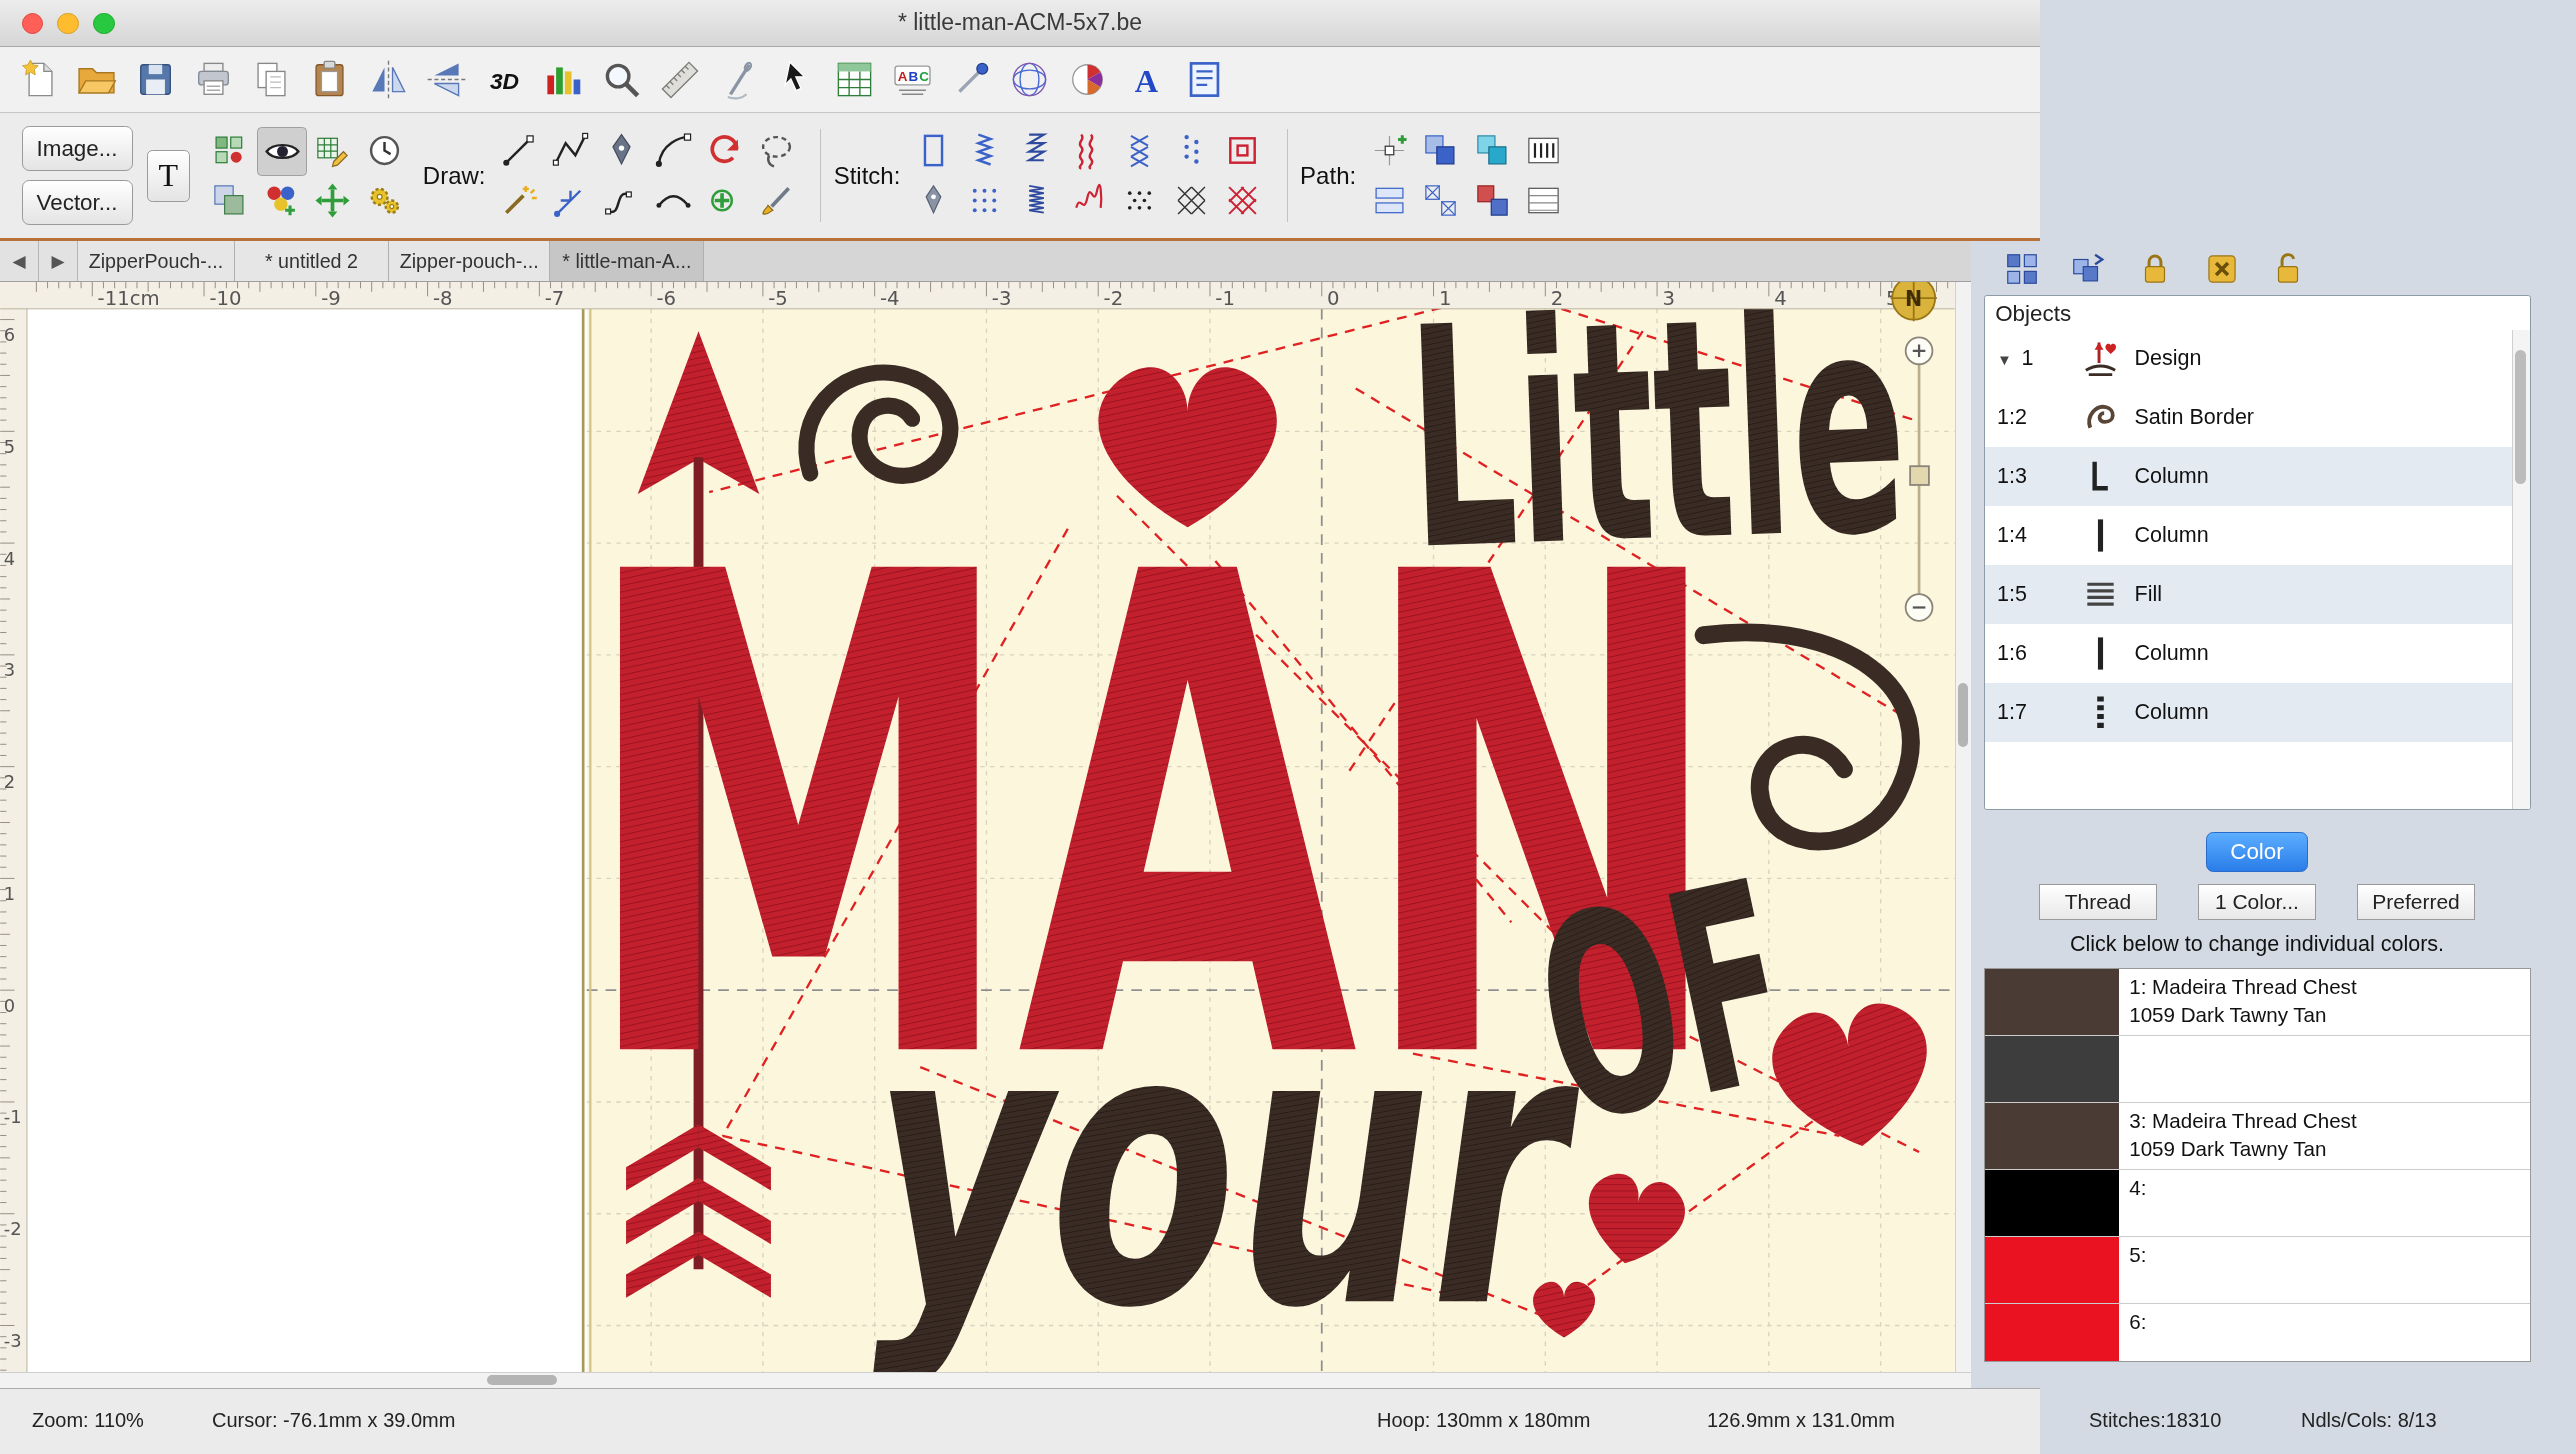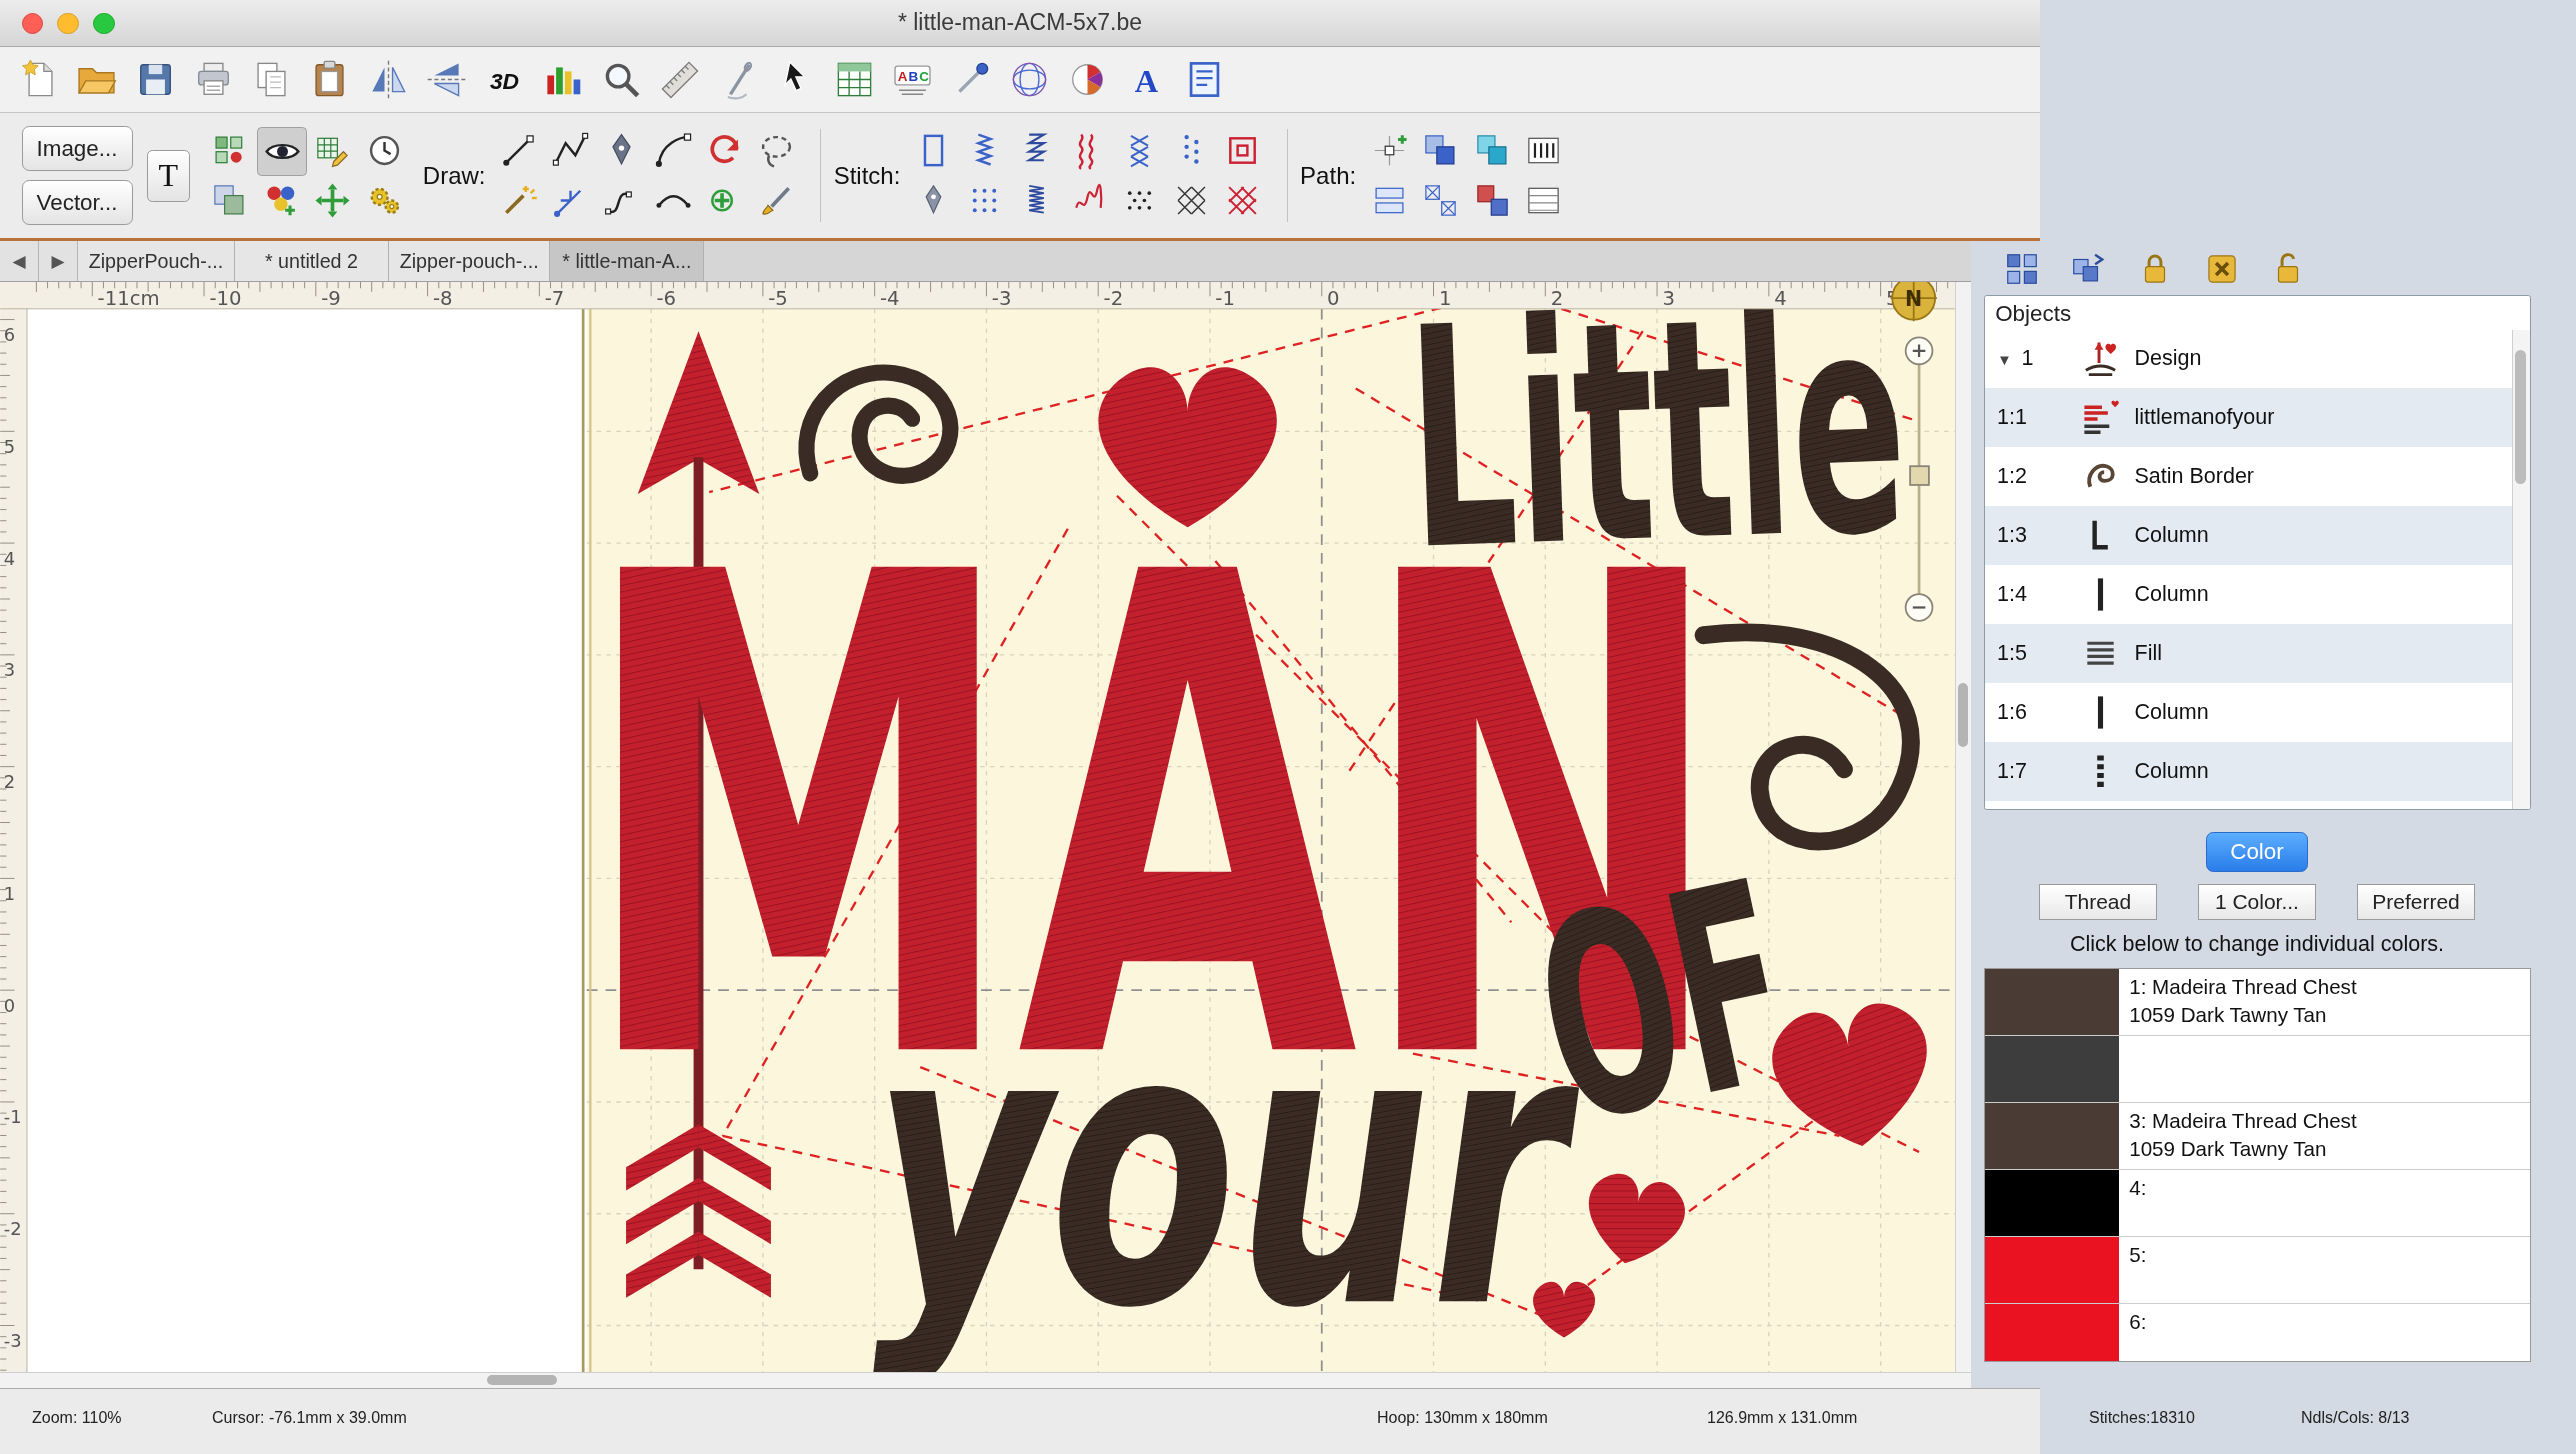--- a/index.html
+++ b/index.html
@@ -76,21 +76,21 @@
   .color-pill{width:100px;height:38px;margin:1px auto;background:linear-gradient(#5caeff,#2a7de8);border:0.9px solid #2a6ac8;border-radius:7.2px;color:#fff;font-size:22.4px;display:flex;align-items:center;justify-content:center;}
   .color-btn-row{display:flex;justify-content:center;gap:41px;margin-top:11.6px;}
   .small-btn{min-width:118px;height:36px;padding:0 14.3px;background:linear-gradient(#ffffff,#e8e8e8);border:0.9px solid #9a9a9a;border-radius:0;font-size:21px;color:#222;display:flex;align-items:center;justify-content:center;box-sizing:border-box;white-space:nowrap;}
   .color-instruction{text-align:center;font-size:21.5px;color:#111;margin-top:12.5px;}
   .color-list{margin-top:10.7px;height:394px;background:#fff;border:0.9px solid #999;overflow:hidden;box-sizing:border-box;}
   .color-row{height:67px;display:flex;border-bottom:0.9px solid #ccc;box-sizing:border-box;}
   .color-swatch{width:134px;height:100%;flex:0 0 134px;}
   .color-text{flex:1;padding:4.5px 0 0 10.7px;font-size:20.6px;color:#111;line-height:28px;}
 
   
-  .statusbar{flex:0 0 66px;height:66px;background:#ebebeb;border-top:0.9px solid #adadad;box-sizing:border-box;position:relative;font-size:16px;color:#222;}
+  .statusbar{flex:0 0 66px;height:66px;background:#ebebeb;border-top:0.9px solid #adadad;box-sizing:border-box;position:relative;font-size:20px;color:#222;}
   .status-item{position:absolute;top:19.7px;white-space:nowrap;}
   #st-zoom{left:32px;}
   #st-cursor{left:212px;}
   #st-hoop{left:1377px;}
   #st-dim{left:1707px;}
   #st-stitch{left:2089px;}
   #st-ndl{left:2301px;}
 </style>
 </head>
 <body>
@@ -1020,31 +1020,20 @@
               <span class="obj-thumb">
                 <svg viewBox="0 0 28 28" fill="none">
                   <path d="M13 3v14" stroke="#a22" stroke-width="2"></path>
                   <path d="M13 3l-3 5h6z" fill="#c22"></path>
                   <path d="M18 8c-2-3 1.5-5.5 3-3c1.5-2.5 5 0 3 3l-3 3z" fill="#c22"></path>
                   <path d="M4 22c7-4 13-4 20 0M6 25h16" stroke="#3a2c24" stroke-width="2" fill="none"></path>
                 </svg>
               </span>
               <span class="obj-label">Design</span>
             </div>
-            <div class="obj-row alt">
-              <span class="obj-index">1:1</span>
-              <span class="obj-thumb">
-                <svg viewBox="0 0 28 28" fill="none">
-                  <path d="M3 7h12M3 11h16M3 15h9" stroke="#c22" stroke-width="2.4"></path>
-                  <path d="M3 20h17M3 24h11" stroke="#333" stroke-width="2.4"></path>
-                  <path d="M22 5c-1.5-2 1-3.5 2-1.6c1-1.9 3.5-.4 2 1.6l-2 2z" fill="#c22"></path>
-                </svg>
-              </span>
-              <span class="obj-label">littlemanofyour</span>
-            </div>
             <div class="obj-row">
               <span class="obj-index">1:2</span>
               <span class="obj-thumb">
                 <svg viewBox="0 0 28 28" fill="none">
                   <path d="M7 21C4 13 11 5 18 7c6 1.7 6 10-1 10c-5 0-4.5-6-.5-6" fill="none" stroke="#5a4636" stroke-width="2.6"></path>
                 </svg>
               </span>
               <span class="obj-label">Satin Border</span>
             </div>
             <div class="obj-row alt">

